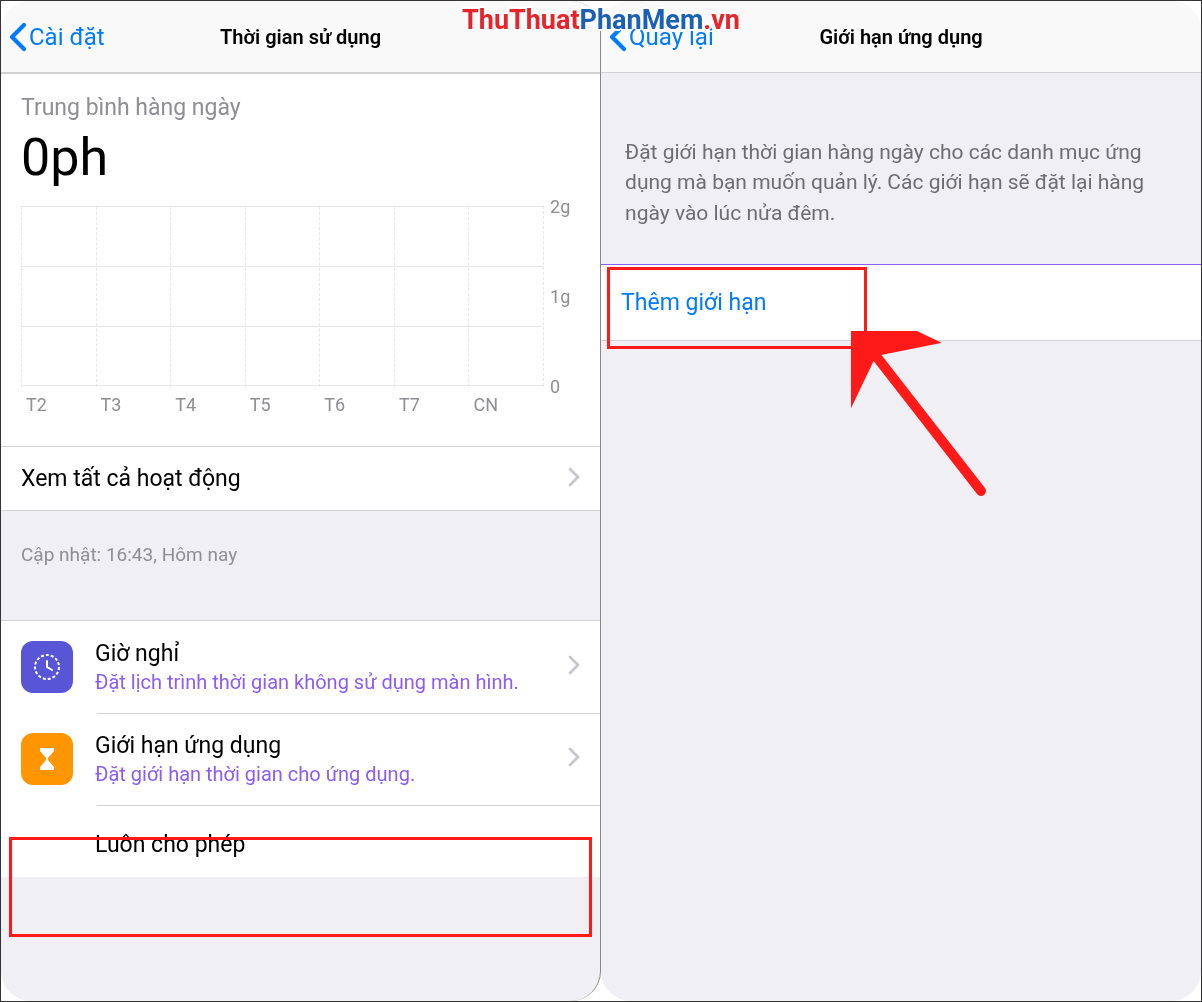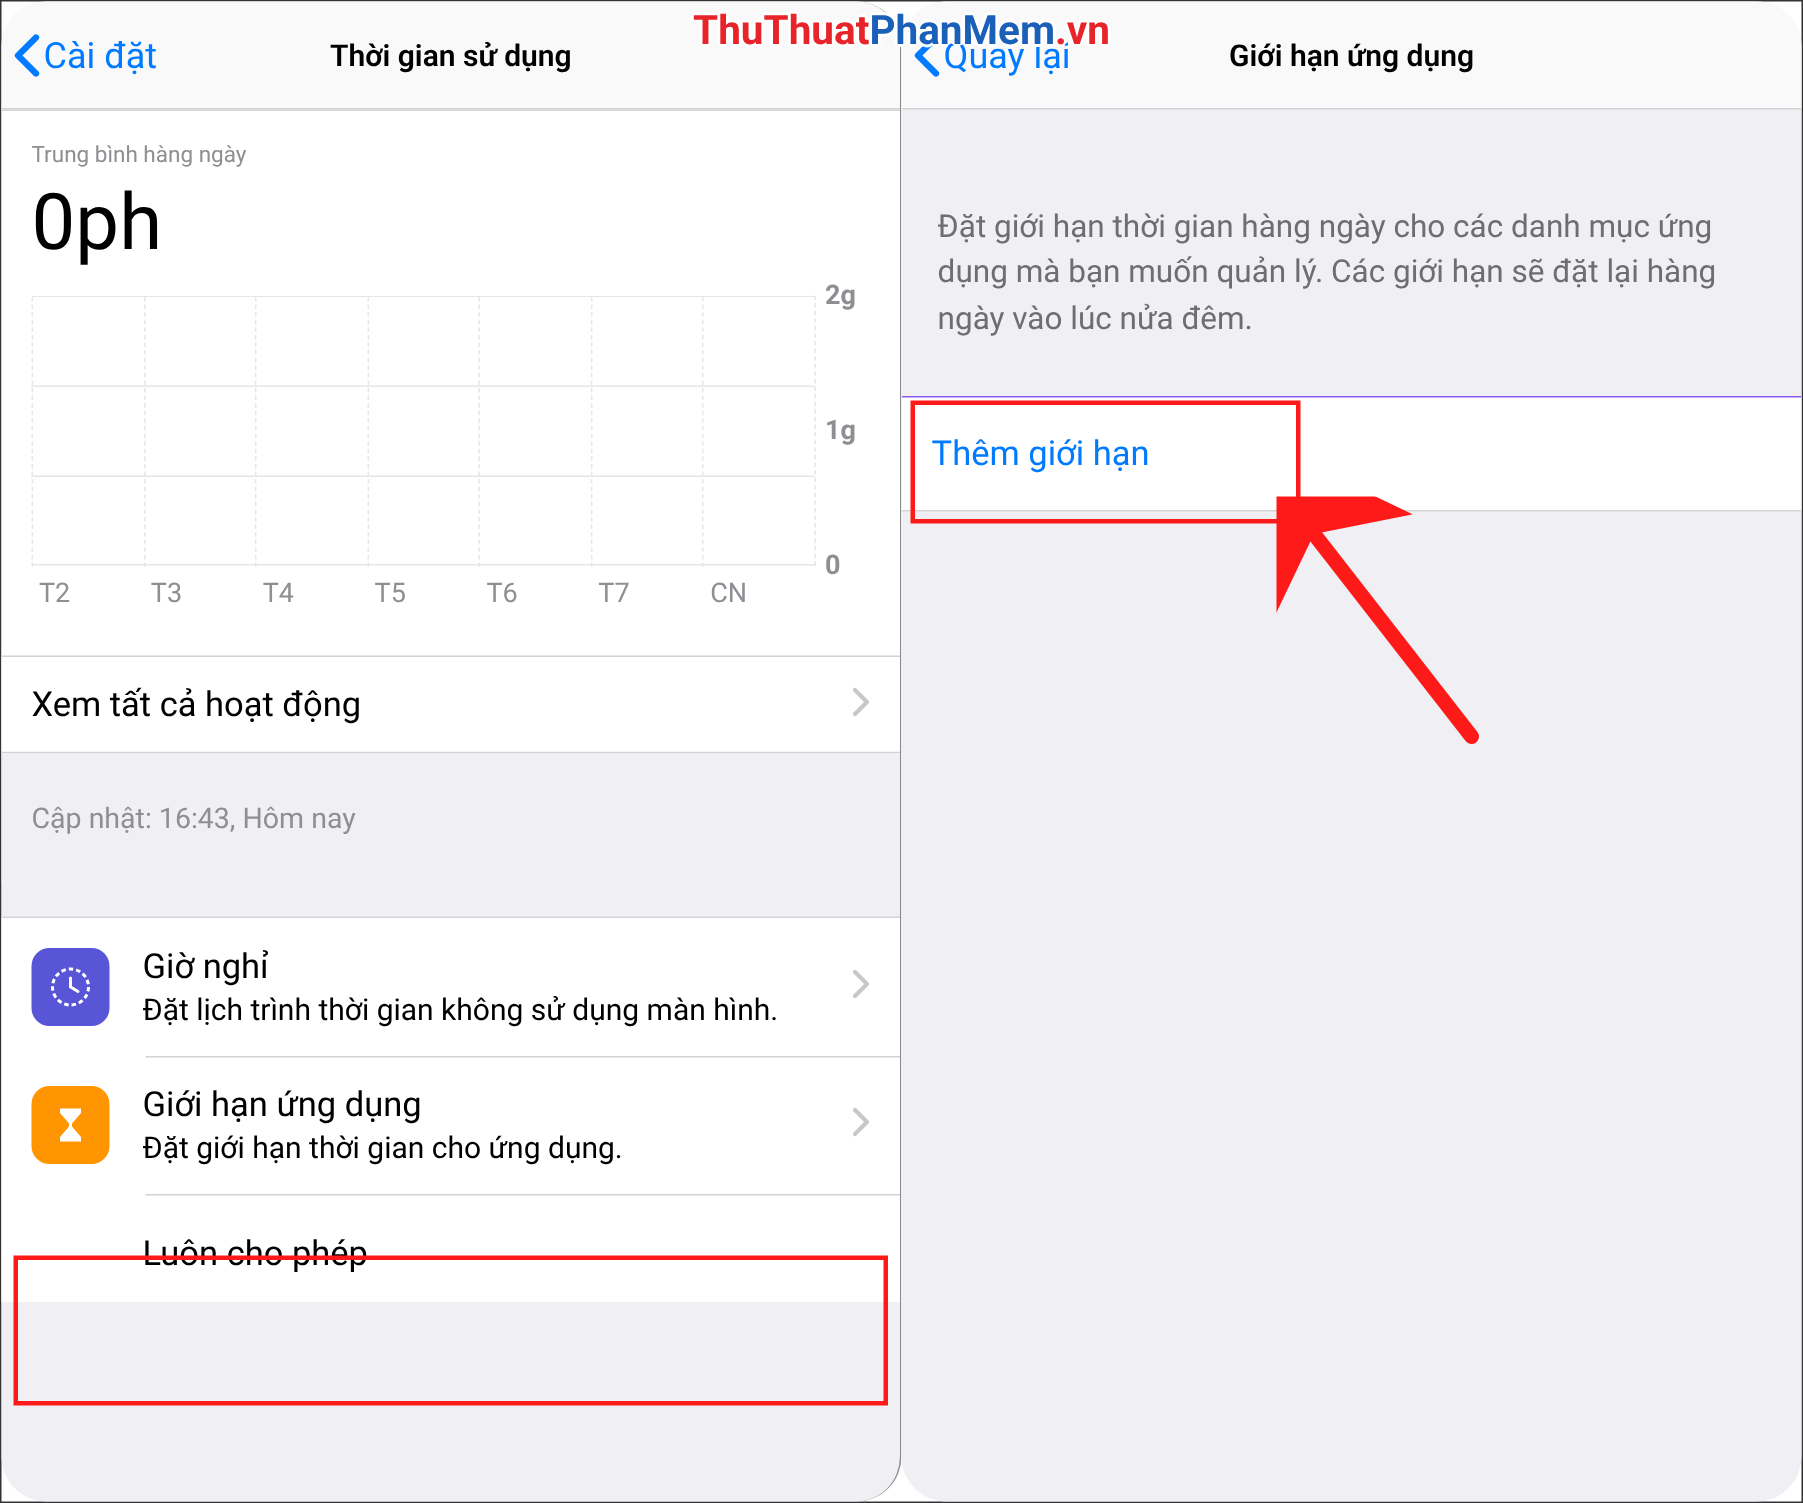--- a/index.html
+++ b/index.html
@@ -68,21 +68,21 @@
 
     
     .card {
       background: #fff;
       border-top: 1px solid #d1d1d6;
       border-bottom: 1px solid #d1d1d6;
     }
 
     
     .avg-block { padding: 20px 20px 0 20px; }
-    .avg-label { font-size: 15px; color: #8e8e93; margin-bottom: 6px; }
+    .avg-label { font-size: 23px; color: #8e8e93; margin-bottom: 6px; }
     .avg-value { font-size: 52px; font-weight: 400; color: #000; margin-bottom: 18px; }
 
     
     .chart-wrap {
       position: relative;
       padding: 0 20px 20px 20px;
       display: flex;
     }
     .chart-grid {
       flex: 1;
@@ -112,21 +112,21 @@
       left: 4px;
       font-size: 18px;
       color: #8e8e93;
     }
     .chart-ylabels {
       width: 36px;
       position: relative;
       font-size: 18px;
       color: #8e8e93;
     }
-    .chart-ylabel { position: absolute; left: 6px; transform: translateY(-50%); font-weight: bold; }
+    .chart-ylabel { position: absolute; left: 6px; transform: translateY(-50%); }
     .chart-bottom-space { height: 40px; }
 
     
     .row {
       display: flex;
       align-items: center;
       padding: 18px 20px;
       background: #fff;
       border-top: 1px solid #d1d1d6;
       position: relative;
@@ -171,21 +171,21 @@
       display: flex;
       align-items: center;
       justify-content: center;
       margin-right: 22px;
       flex-shrink: 0;
     }
     .icon-purple { background: #5856d6; }
     .icon-orange { background: #ff9500; }
     .settings-texts { flex: 1; }
     .settings-title { font-size: 23px; color: #000; margin-bottom: 2px; }
-    .settings-sub { font-size: 20px; color: #000000; line-height: 1.3; }
+    .settings-sub { font-size: 20px; color: #8b5cf6; line-height: 1.3; }
 
     
     .desc {
       padding: 64px 24px 36px 24px;
       font-size: 21px;
       color: #6d6d72;
       line-height: 1.45;
     }
     .add-row {
       background: #fff;

